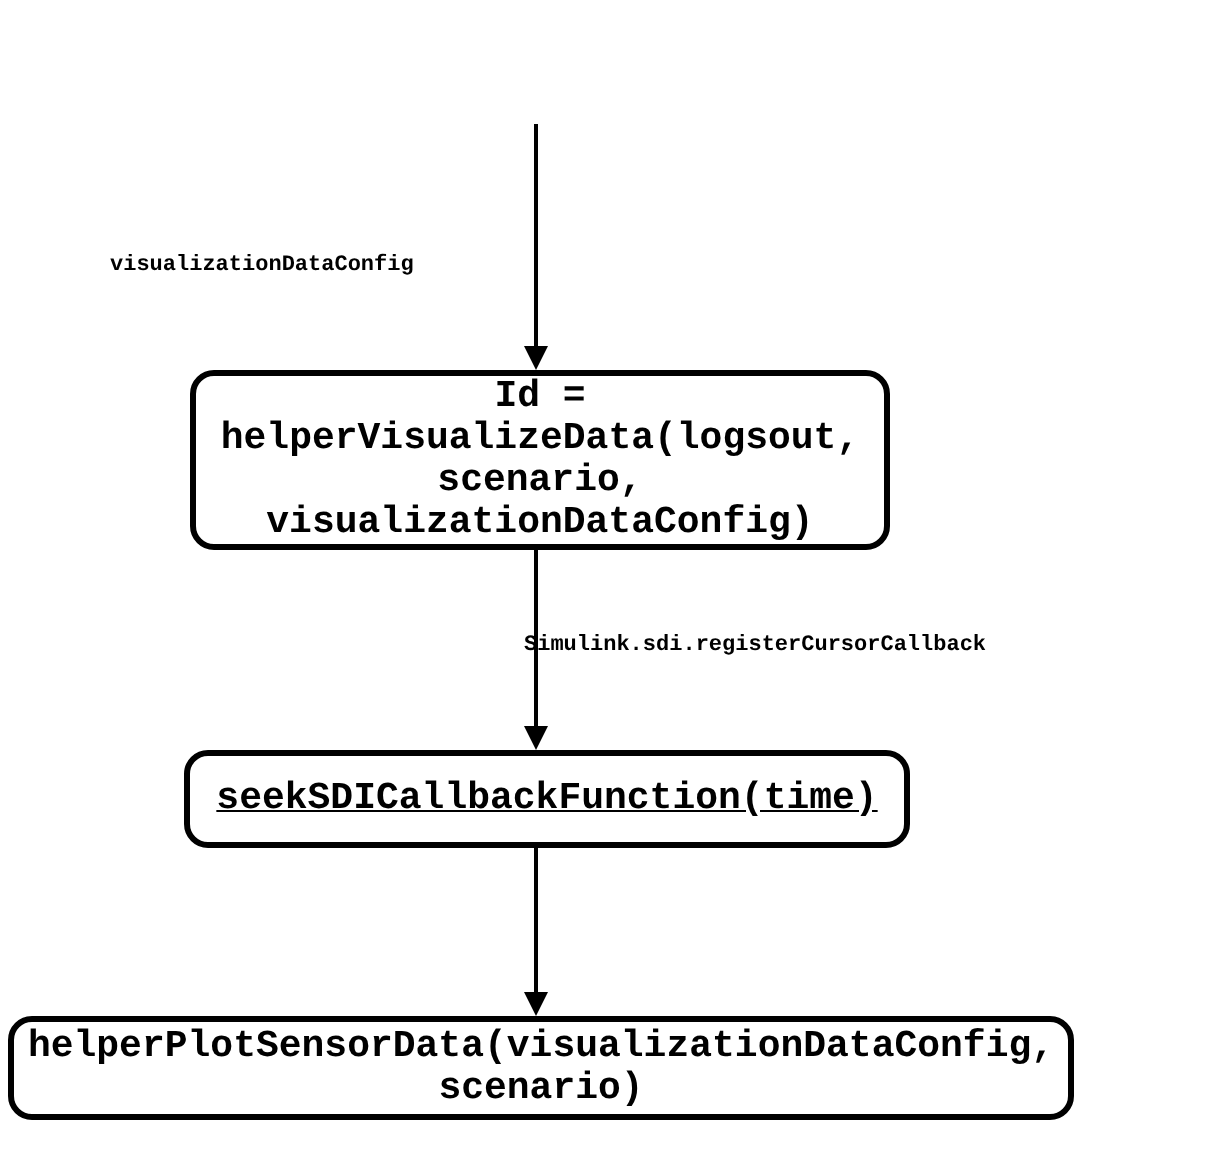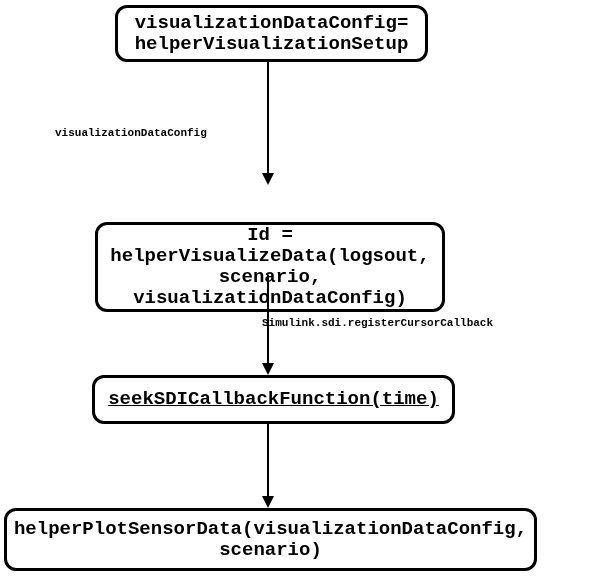--- a/index.html
+++ b/index.html
@@ -21,23 +21,23 @@
     display: flex;
     align-items: center;
     justify-content: center;
     text-align: center;
     font-weight: bold;
     font-size: 19px;
     line-height: 21px;
     white-space: pre-line;
   }
   .node-1 { left: 115px; top: 5px;   width: 313px; height: 57px; }
-  .node-2 { left: 95px;  top: 185px; width: 350px; height: 90px; margin-top: 37px; }
+  .node-2 { left: 95px;  top: 185px; width: 350px; height: 90px; }
   .node-3 { left: 92px;  top: 375px; width: 363px; height: 49px; text-decoration: underline; }
-  .node-4 { left: 4px;   top: 508px; width: 533px; height: 63px; }
+  .node-4 { left: 4px;   top: 508px; width: 533px; height: 52px; }
 
   .edge-line {
     position: absolute;
     width: 2px;
     background: var(--stroke, #000000);
   }
   .edge-line-1 { left: 267px; top: 62px;  height: 112px; }
   .edge-line-2 { left: 267px; top: 275px; height: 89px; }
   .edge-line-3 { left: 267px; top: 424px; height: 73px; }
 
@@ -61,22 +61,20 @@
   }
   .edge-label-1 { left: 55px;  top: 124px; }
   .edge-label-2 { left: 262px; top: 314px; }
   .edge-label-3 { left: 278px; top: 455px; }
 </style>
 </head>
 <body>
 
 <div class="canvas" style="--bg: #ffffff; --stroke: #000000; --fg: #000000;">
 
-  <div class="node node-1">visualizationDataConfig=
-helperVisualizationSetup</div>
 
   <div class="edge-line edge-line-1"></div>
   <div class="edge-head edge-head-1"></div>
   <div class="edge-label edge-label-1">visualizationDataConfig</div>
 
   <div class="node node-2">Id =
 helperVisualizeData(logsout,
 scenario,
 visualizationDataConfig)</div>
 

